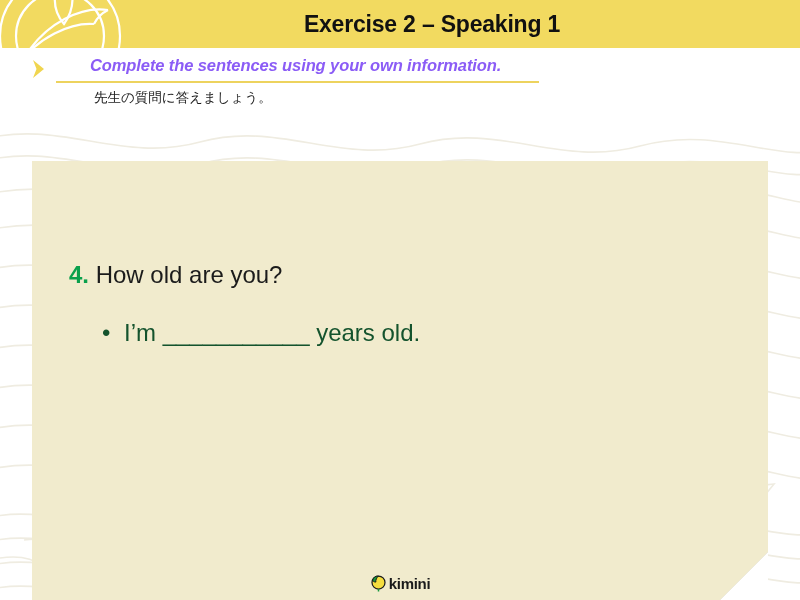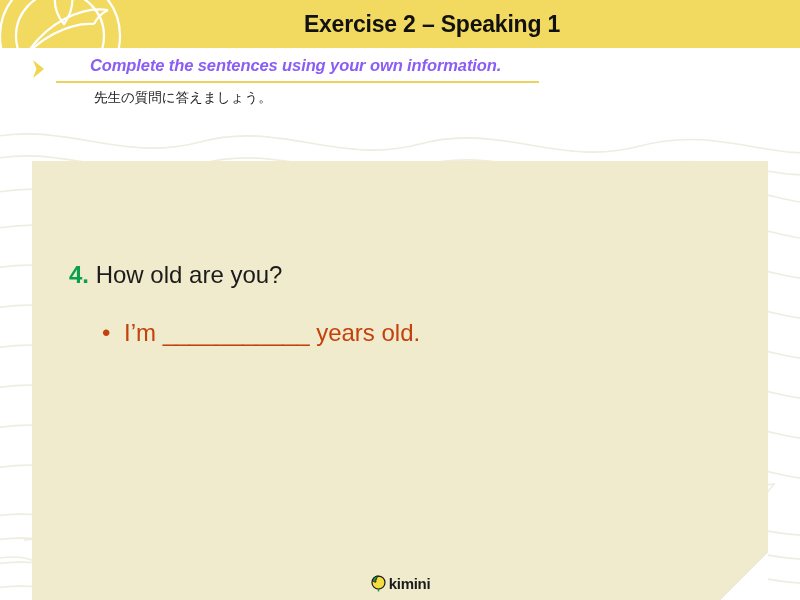--- a/index.html
+++ b/index.html
@@ -156,21 +156,21 @@
     font-weight: bold;
   }
   #question-text {
     color: #1b1b1b;
   }
   #answer-row {
     position: absolute;
     left: 70px;
     top: 158px;
     font-size: 24px;
-    color: #c2410c;
+    color: #14532d;
     white-space: nowrap;
     z-index: 5;
   }
   #answer-bullet {
     display: inline-block;
     width: 22px;
   }
 
   
   #footer-logo {

